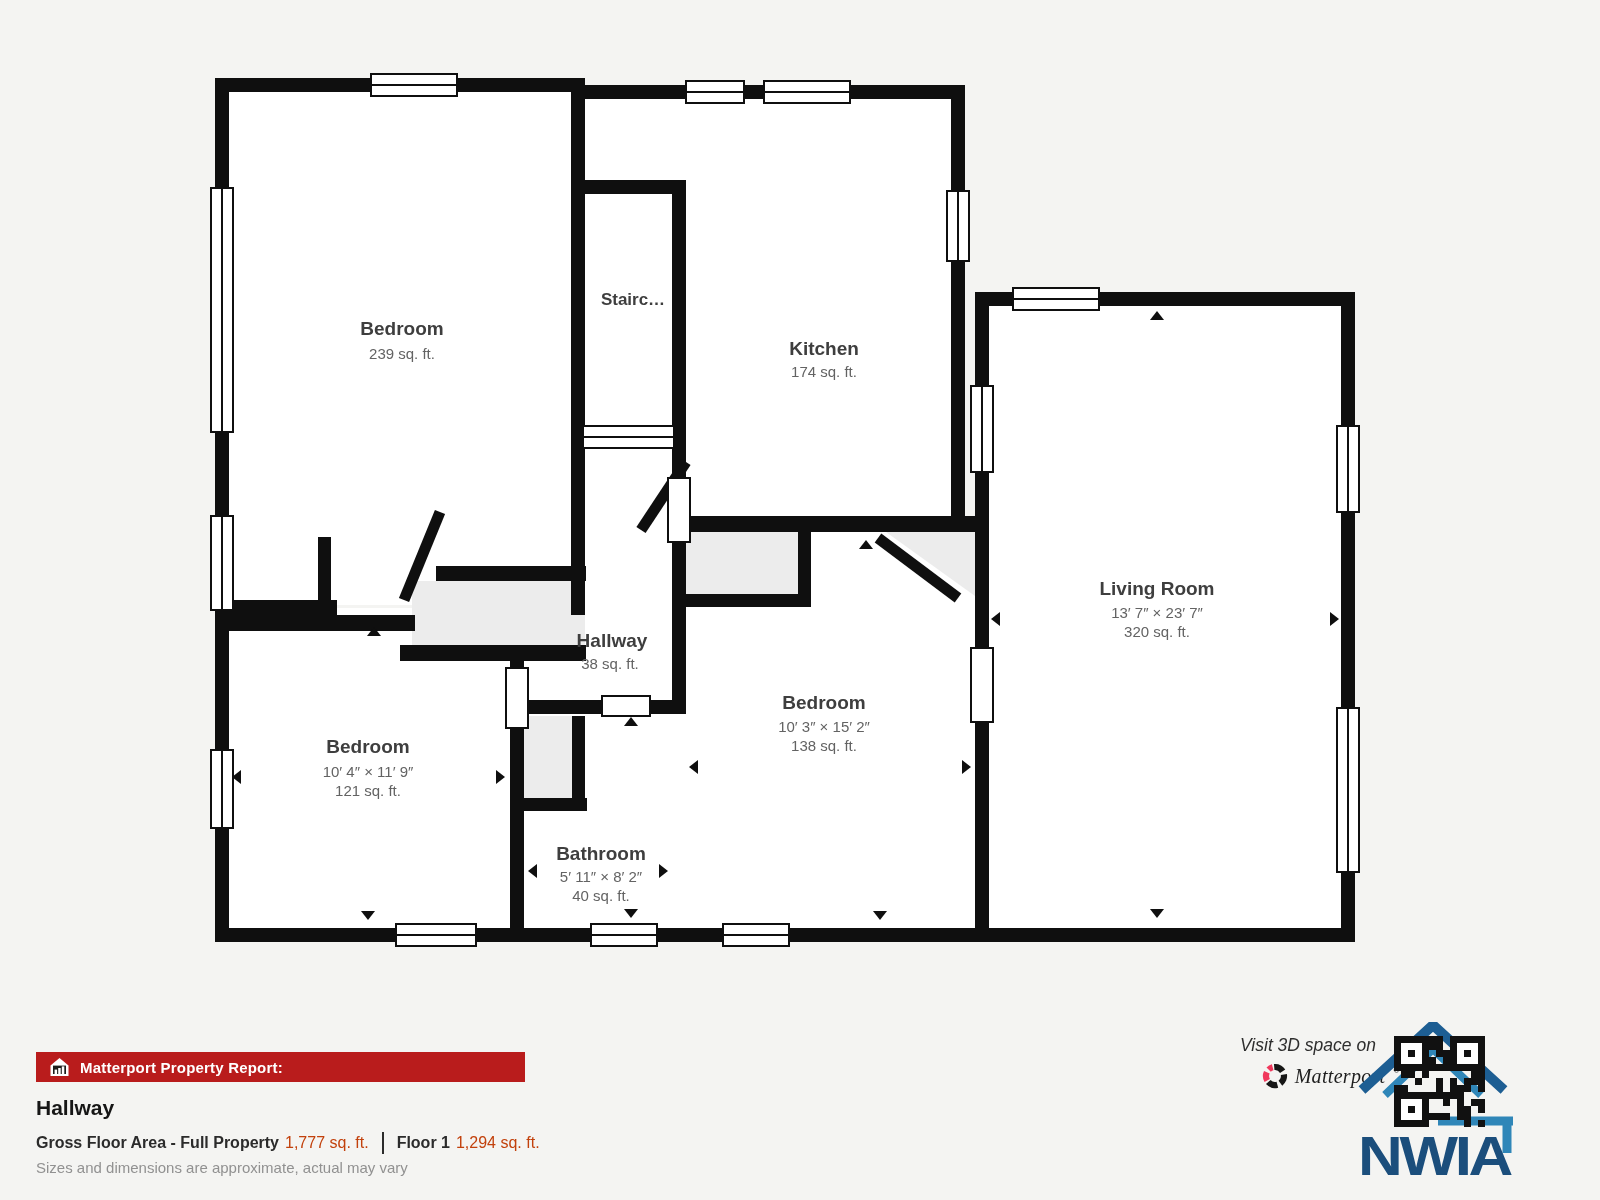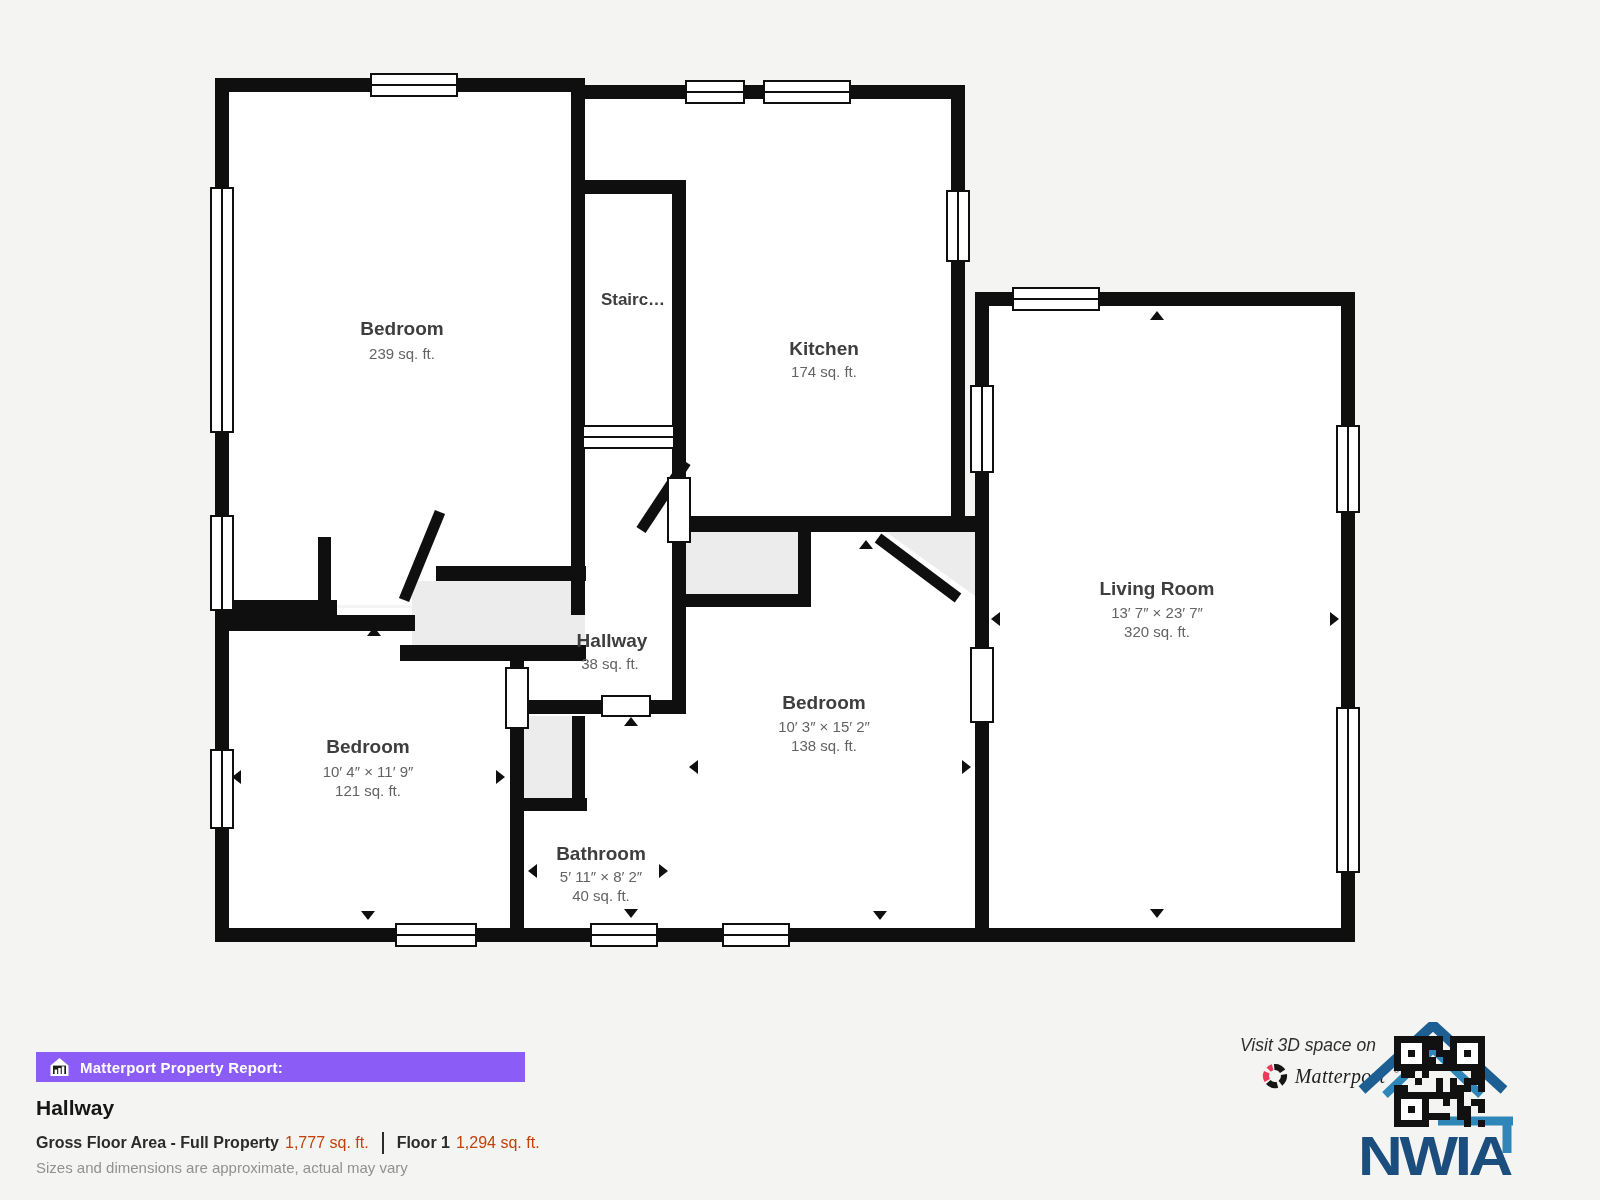--- a/index.html
+++ b/index.html
@@ -5,21 +5,21 @@
   html,body{margin:0;padding:0;}
   body{width:1600px;height:1200px;background:#f4f4f2;font-family:"Liberation Sans",sans-serif;position:relative;overflow:hidden;}
   #stage{position:absolute;inset:0;width:1600px;height:1200px;}
   svg text{font-family:"Liberation Sans",sans-serif;}
   .room-name{font-size:19px;font-weight:700;fill:#3e3e3e;}
   .room-sub{font-size:15px;fill:#636363;}
   .stair-name{font-size:17px;font-weight:700;fill:#3e3e3e;}
 
   
   .report{position:absolute;left:36px;top:1052px;width:600px;}
-  .report-bar{position:absolute;left:0;top:0;width:489px;height:30px;background:#8b5cf6;display:flex;align-items:center;}
+  .report-bar{position:absolute;left:0;top:0;width:489px;height:30px;background:#b91c1c;display:flex;align-items:center;}
   .report-bar .icon{margin:0 10px 0 13px;display:flex;}
   .report-bar .bar-label{color:#ffffff;font-size:15px;font-weight:700;letter-spacing:.2px;}
   .property-name{position:absolute;left:0;top:44px;font-size:21px;font-weight:700;color:#161616;}
   .area-line{position:absolute;left:0;top:80px;font-size:16px;color:#4a4a4a;white-space:nowrap;display:flex;align-items:center;text-align:center;}
   .area-line .b{font-weight:700;color:#2b2b2b;margin-right:6px;}
   .area-line .v{color:#c2410c;}
   .area-line .divider{display:inline-block;width:2px;height:22px;background:#2b2b2b;margin:0 13px;}
   .disclaimer{position:absolute;left:0;top:107px;font-size:15px;color:#919191;}
 
   

